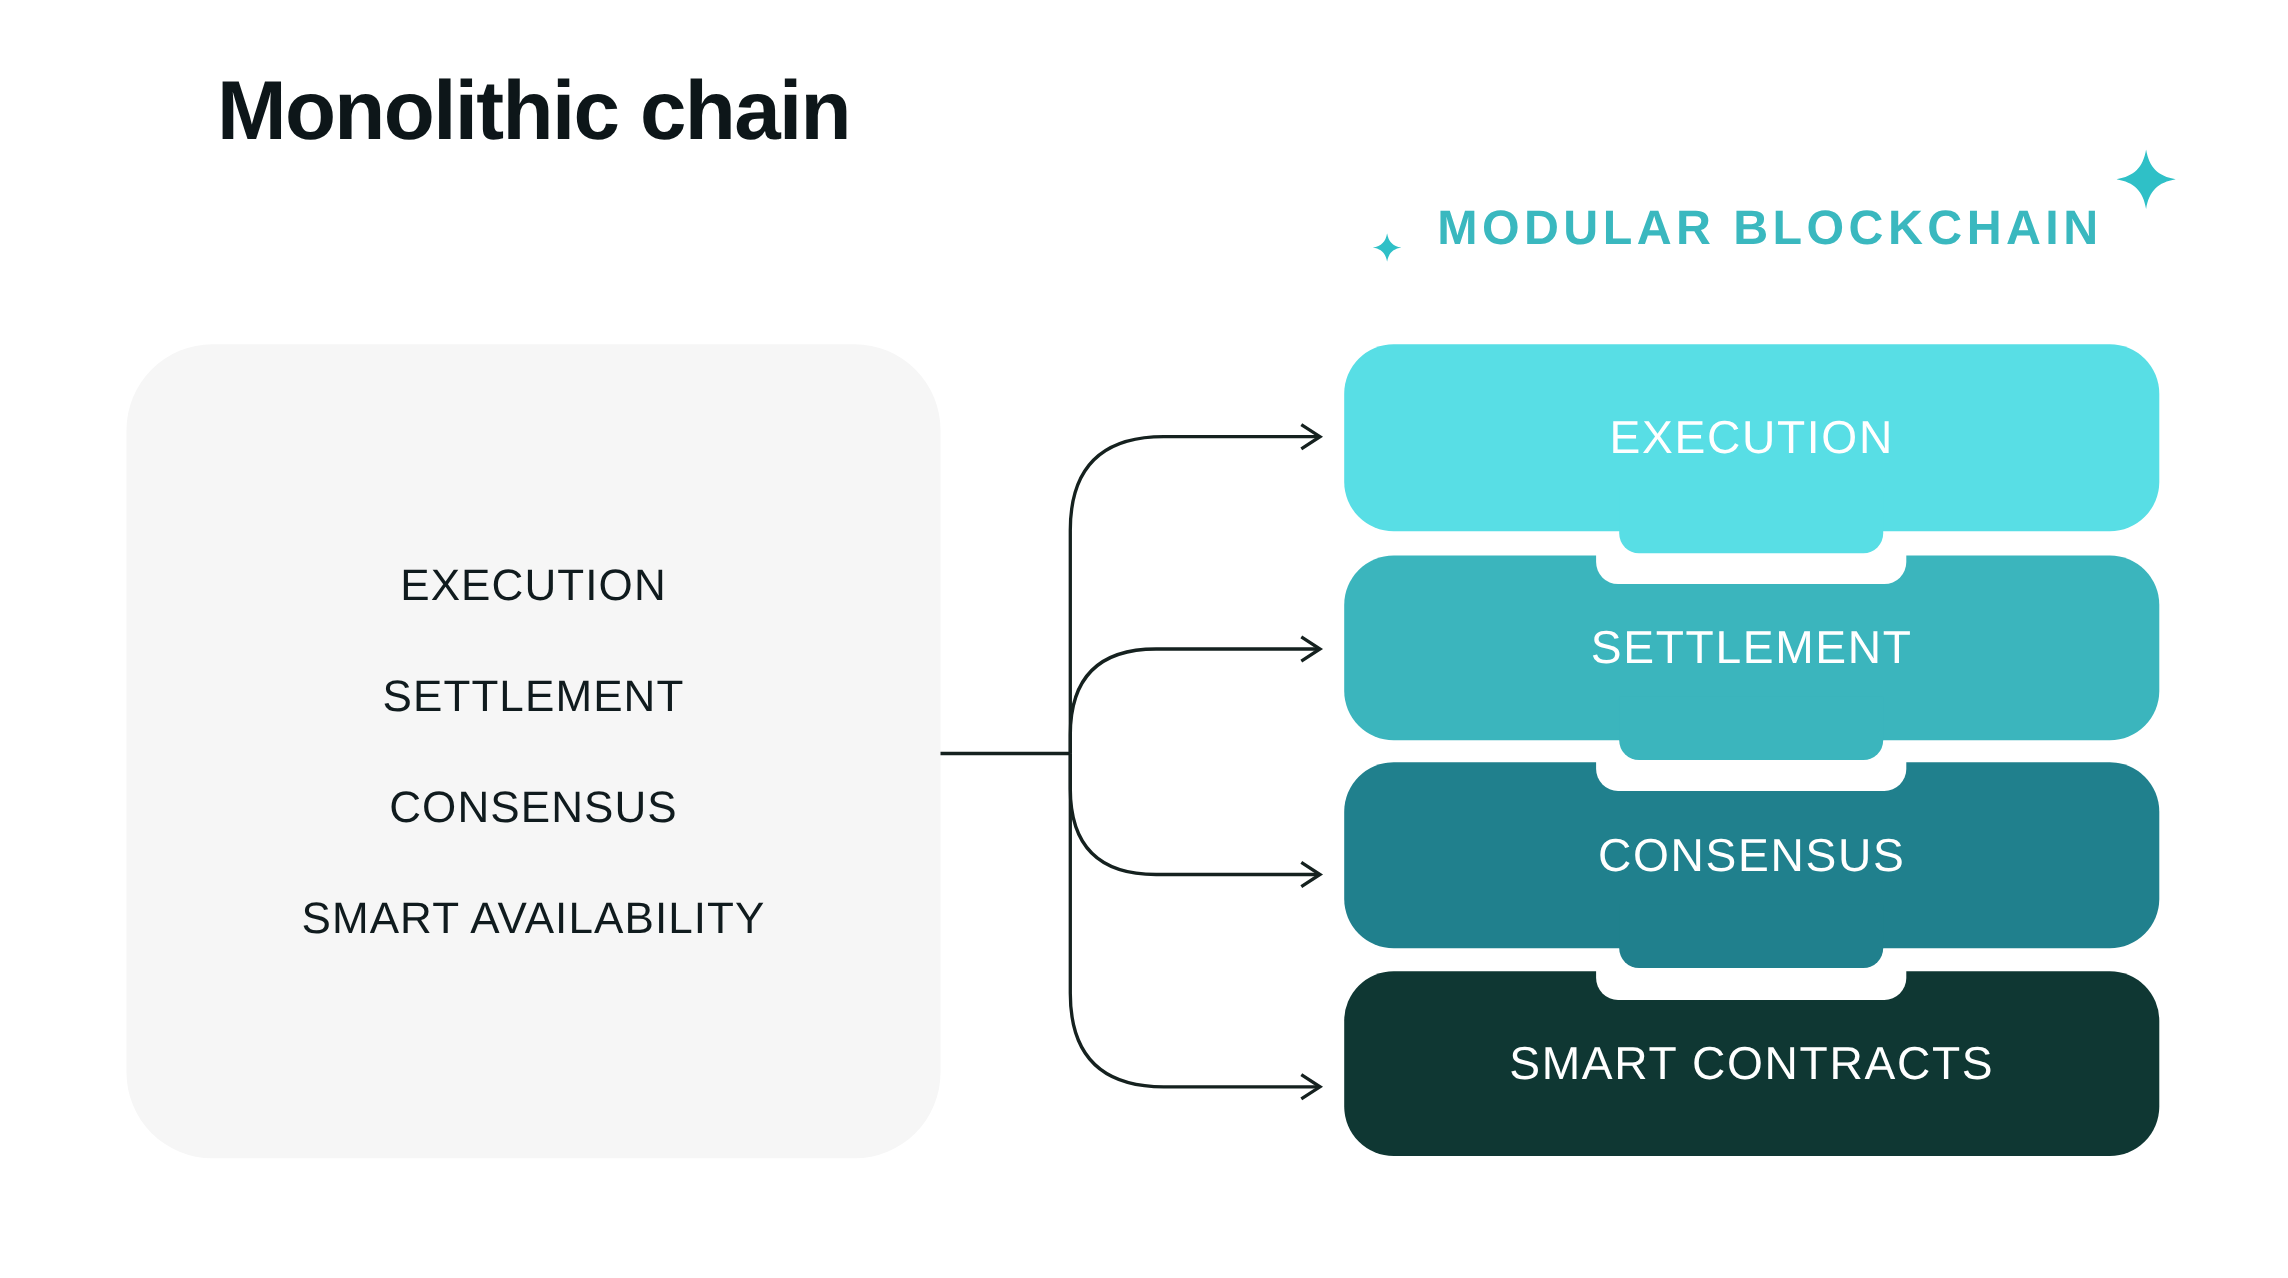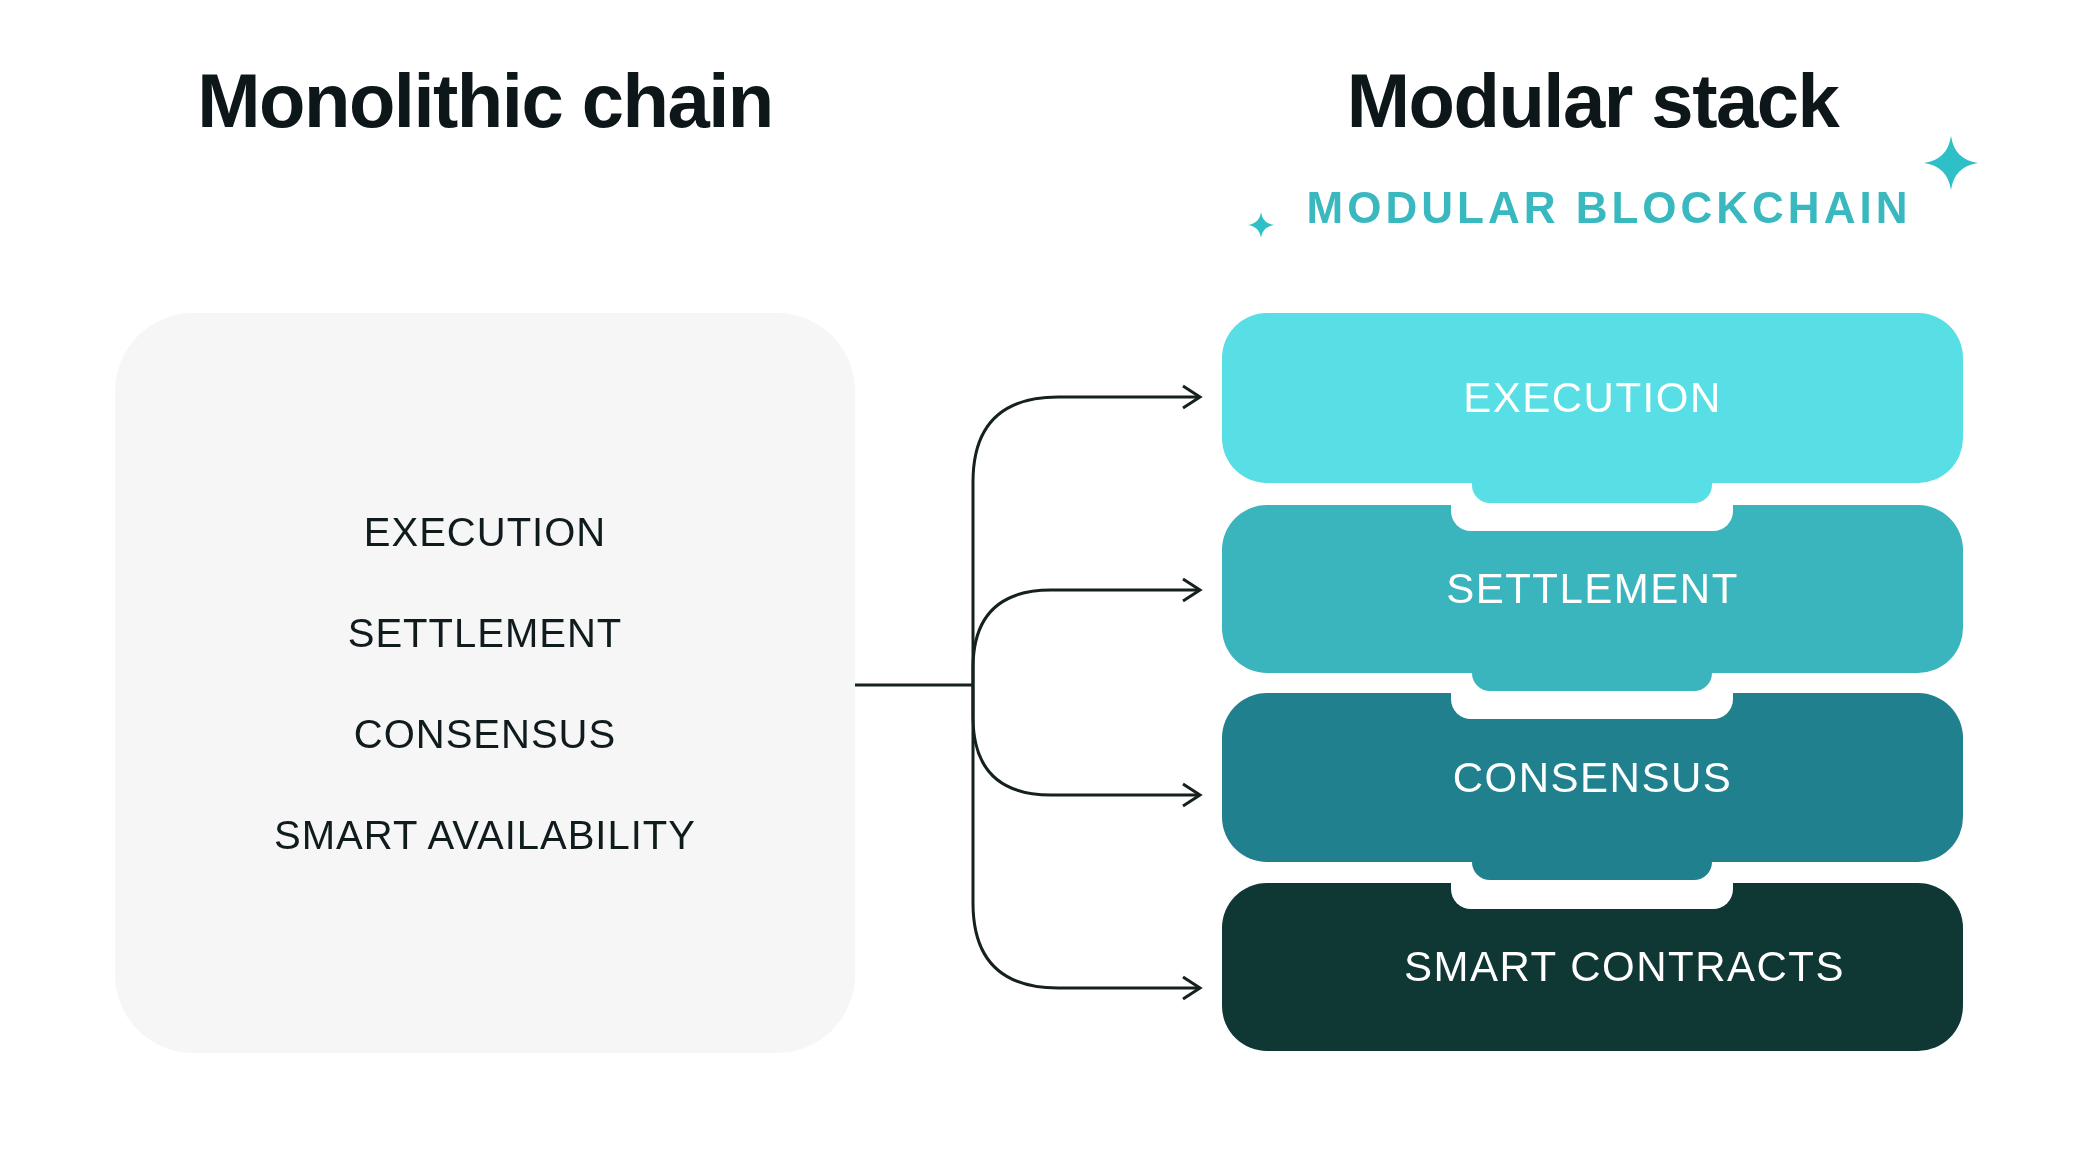--- a/index.html
+++ b/index.html
@@ -76,29 +76,28 @@
 
   .block-label{
     position:absolute;left:1222px;width:741px;z-index:6;
     display:flex;flex-direction:column;align-items:center;justify-content:center;
     color:#ffffff;font-size:42px;letter-spacing:1.5px;line-height:52px;
     text-align:center;white-space:nowrap;
   }
   .block-label.l1{top:313px;height:170px;}
   .block-label.l2{top:505px;height:168px;}
   .block-label.l3{top:693px;height:169px;}
-  .block-label.l4{top:883px;height:168px;padding-left:32px;}
+  .block-label.l4{top:883px;height:168px;}
 </style>
 </head>
 <body>
 
 <div class="canvas">
 
   <div class="title title-left">Monolithic chain</div>
-  <div class="title title-right">Modular stack</div>
 
   <div class="subtitle-row">
     <svg class="sparkle sparkle-small" viewBox="0 0 40 40">
       <path d="M20 0 C22 12 28 18 40 20 C28 22 22 28 20 40 C18 28 12 22 0 20 C12 18 18 12 20 0 Z" fill="#2fc0c7"></path>
     </svg>
     <span class="subtitle-text" style="color: rgb(58, 184, 191);">MODULAR BLOCKCHAIN</span>
     <svg class="sparkle sparkle-big" viewBox="0 0 40 40">
       <path d="M20 0 C22 12 28 18 40 20 C28 22 22 28 20 40 C18 28 12 22 0 20 C12 18 18 12 20 0 Z" fill="#2fc0c7"></path>
     </svg>
   </div>

